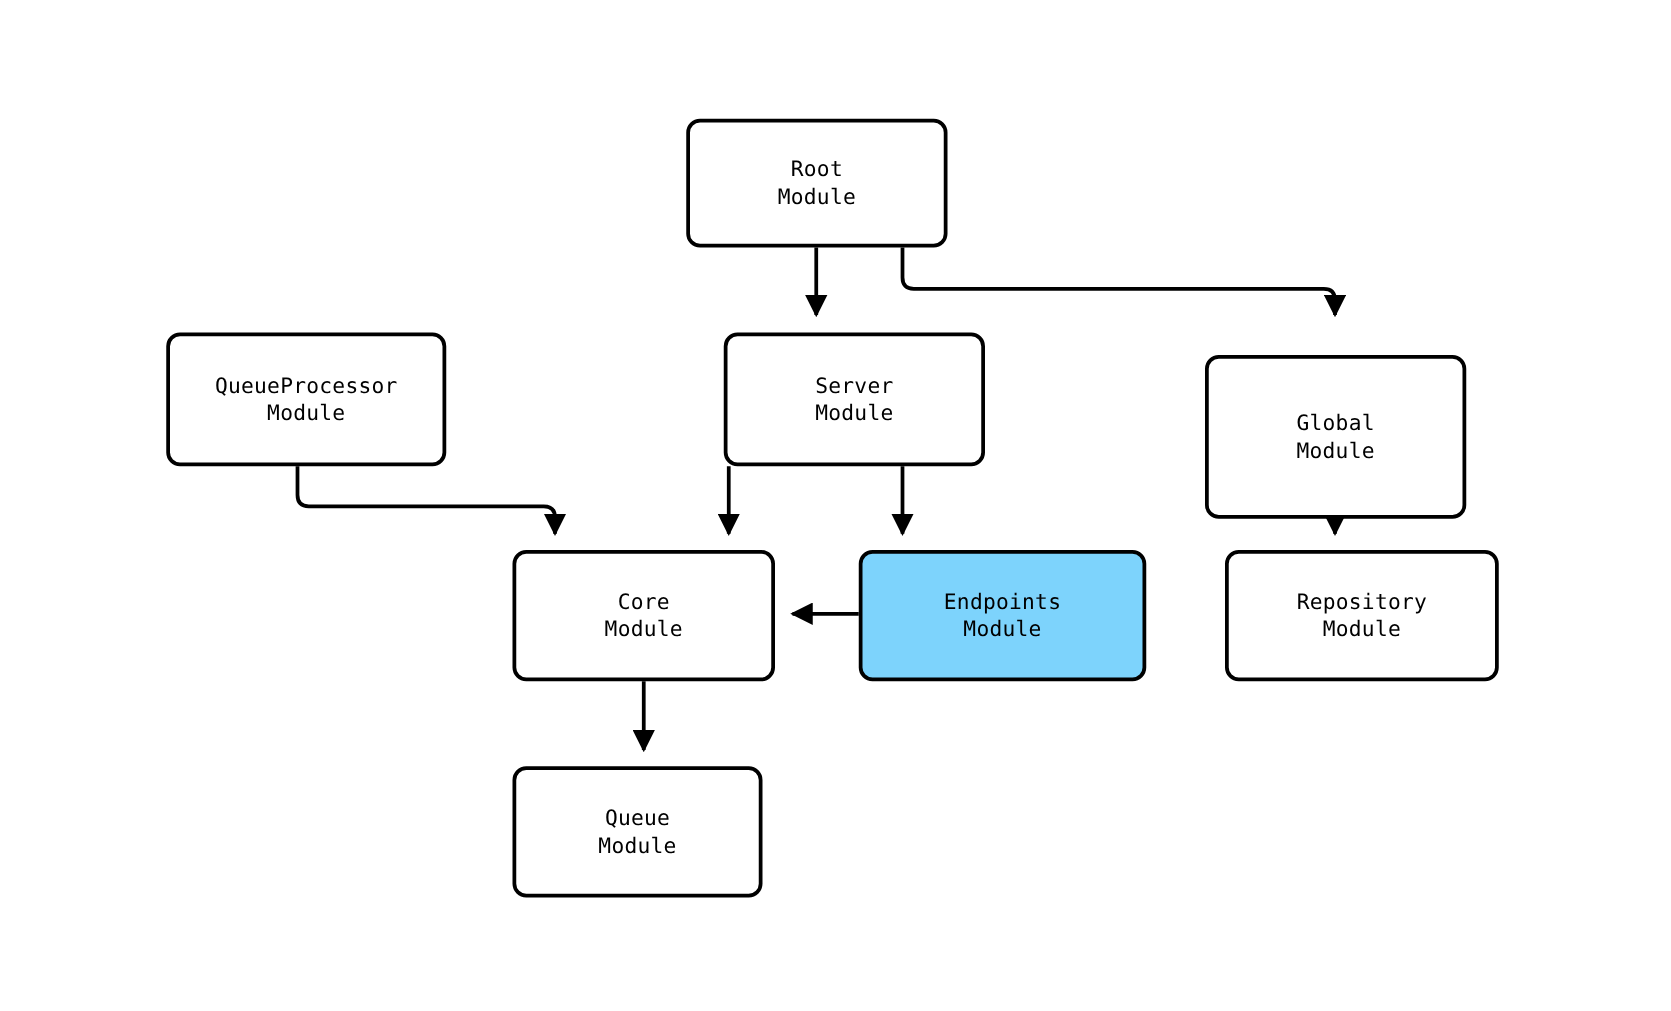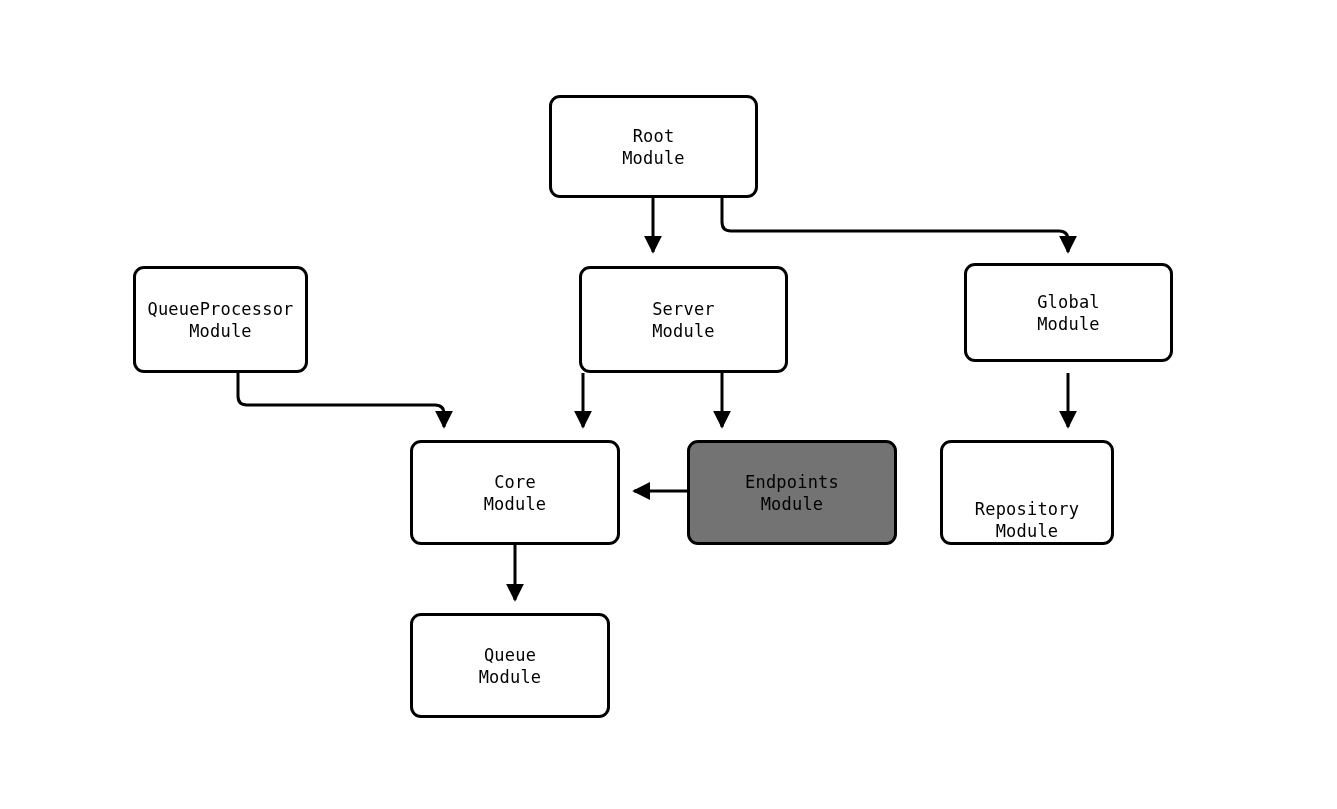--- a/index.html
+++ b/index.html
@@ -69,46 +69,46 @@
         <path d="M 1068 373 L 1068 427" stroke="#000000" stroke-width="3" fill="none" marker-end="url(#arrow-head)"></path>
         <path d="M 515 545 L 515 600" stroke="#000000" stroke-width="3" fill="none" marker-end="url(#arrow-head)"></path>
       </g>
   </svg>
 
   <div class="node" style="left: 549px; top: 95px; width: 209px; height: 103px; border-color: rgb(0, 0, 0); background: rgb(255, 255, 255);">
     <span class="node-line">Root</span>
     <span class="node-line">Module</span>
   </div>
 
-  <div class="node" style="left: 133px; top: 266px; width: 175px; height: 107px; border-color: rgb(0, 0, 0); background: rgb(255, 255, 255);">
+  <div class="node" style="left: 133px; top: 266px; width: 224px; height: 107px; border-color: rgb(0, 0, 0); background: rgb(255, 255, 255);">
     <span class="node-line">QueueProcessor</span>
     <span class="node-line">Module</span>
   </div>
 
   <div class="node" style="left: 579px; top: 266px; width: 209px; height: 107px; border-color: rgb(0, 0, 0); background: rgb(255, 255, 255);">
     <span class="node-line">Server</span>
     <span class="node-line">Module</span>
   </div>
 
-  <div class="node" style="left: 964px; top: 263px; width: 209px; height: 99px; border-color: rgb(0, 0, 0); background: rgb(255, 255, 255);">
+  <div class="node" style="left: 964px; top: 284px; width: 209px; height: 131px; border-color: rgb(0, 0, 0); background: rgb(255, 255, 255);">
     <span class="node-line">Global</span>
     <span class="node-line">Module</span>
   </div>
 
   <div class="node" style="left: 410px; top: 440px; width: 210px; height: 105px; border-color: rgb(0, 0, 0); background: rgb(255, 255, 255);">
     <span class="node-line">Core</span>
     <span class="node-line">Module</span>
   </div>
 
-  <div class="node" style="left: 687px; top: 440px; width: 210px; height: 105px; border-color: rgb(0, 0, 0); background: #737373; justify-content: center;">
+  <div class="node" style="left: 687px; top: 440px; width: 230px; height: 105px; border-color: rgb(0, 0, 0); background: #7dd3fc; justify-content: center;">
     <span class="node-line">Endpoints</span>
     <span class="node-line">Module</span>
   </div>
 
-  <div class="node" style="left: 940px; top: 440px; width: 174px; height: 105px; border-color: rgb(0, 0, 0); background: rgb(255, 255, 255); justify-content: flex-end;">
+  <div class="node" style="left: 980px; top: 440px; width: 219px; height: 105px; border-color: rgb(0, 0, 0); background: rgb(255, 255, 255);">
     <span class="node-line">Repository</span>
     <span class="node-line">Module</span>
   </div>
 
   <div class="node" style="left: 410px; top: 613px; width: 200px; height: 105px; border-color: rgb(0, 0, 0); background: rgb(255, 255, 255);">
     <span class="node-line">Queue</span>
     <span class="node-line">Module</span>
   </div>
 
 </div>

